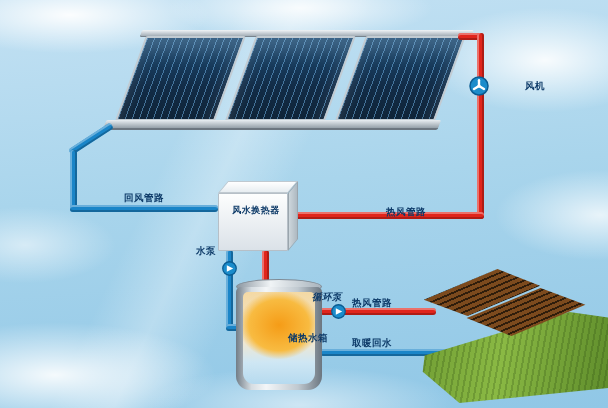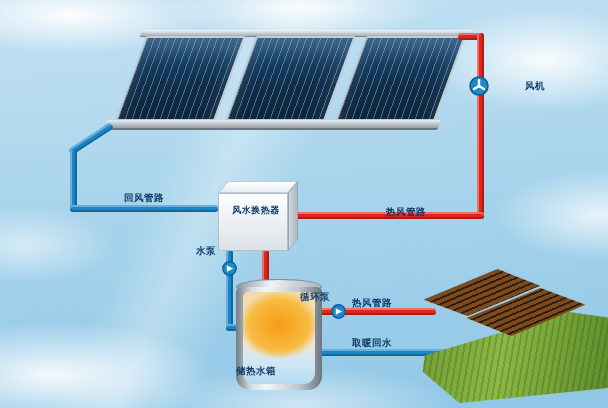--- a/index.html
+++ b/index.html
@@ -89,21 +89,21 @@
     border-radius: 5px 5px 14px 14px;
     background: linear-gradient(90deg, #727d87, #d6dde2 18%, #f3f6f8 35%, #c0c9d0 72%, #6b7680);
   }
   .tank-window {
     position: absolute; left: 243px; top: 292px; width: 72px; height: 92px;
     border-radius: 5px 5px 11px 11px;
     background:
       radial-gradient(ellipse 52px 44px at 50% 36%, #f59c17 0%, #f8bb41 58%, rgba(248,205,120,0) 78%),
       linear-gradient(180deg, #f4d9a4 0%, #efe7d2 55%, #cfe7f4 76%, #b6daef 100%);
   }
-  .tank-label { left: 236px; top: 332px; width: 92px; text-align: left; margin-top: 33px; }
+  .tank-label { left: 236px; top: 332px; width: 92px; text-align: right; }
 
   
   .grass {
     position: absolute; left: 415px; top: 310px; width: 193px; height: 95px;
     clip-path: polygon(5% 48%, 80% 2%, 100% 8%, 100% 82%, 23% 98%, 4% 65%);
     background:
       repeating-linear-gradient(100deg, rgba(35,65,12,.22) 0 2px, rgba(0,0,0,0) 2px 6px),
       linear-gradient(100deg, #6f9c33, #8ab944 45%, #5e8c2b);
     filter: drop-shadow(-3px 3px 0 #59451f);
   }
@@ -190,17 +190,17 @@
     <svg width="15" height="15" viewBox="0 0 14 14">
       <circle cx="7" cy="7" r="6.3" fill="#1b8ccb" stroke="#0a5c92" stroke-width="1.2"></circle>
       <polygon points="4.5,4 10.5,7 4.5,10" fill="#ffffff"></polygon>
     </svg>
   </div>
 
   <div class="lbl" style="left:491px; top:80px;margin-left:34px;">风机</div>
   <div class="lbl" style="left:98px;  top:192px;padding-left:26px;">回风管路</div>
   <div class="lbl" style="left:350px; top:206px;margin-left:36px;">热风管路</div>
   <div class="lbl" style="left:196px; top:245px;">水泵</div>
-  <div class="lbl" style="left:300px; top:291px;">循环泵</div>
+  <div class="lbl" style="left:312px; top:291px;font-style:italic;">循环泵</div>
   <div class="lbl" style="left:352px; top:297px;">热风管路</div>
   <div class="lbl" style="left:352px; top:338px;font-family:Liberation Mono, monospace;">取暖回水</div>
 
 </div>
 
 </body></html>

